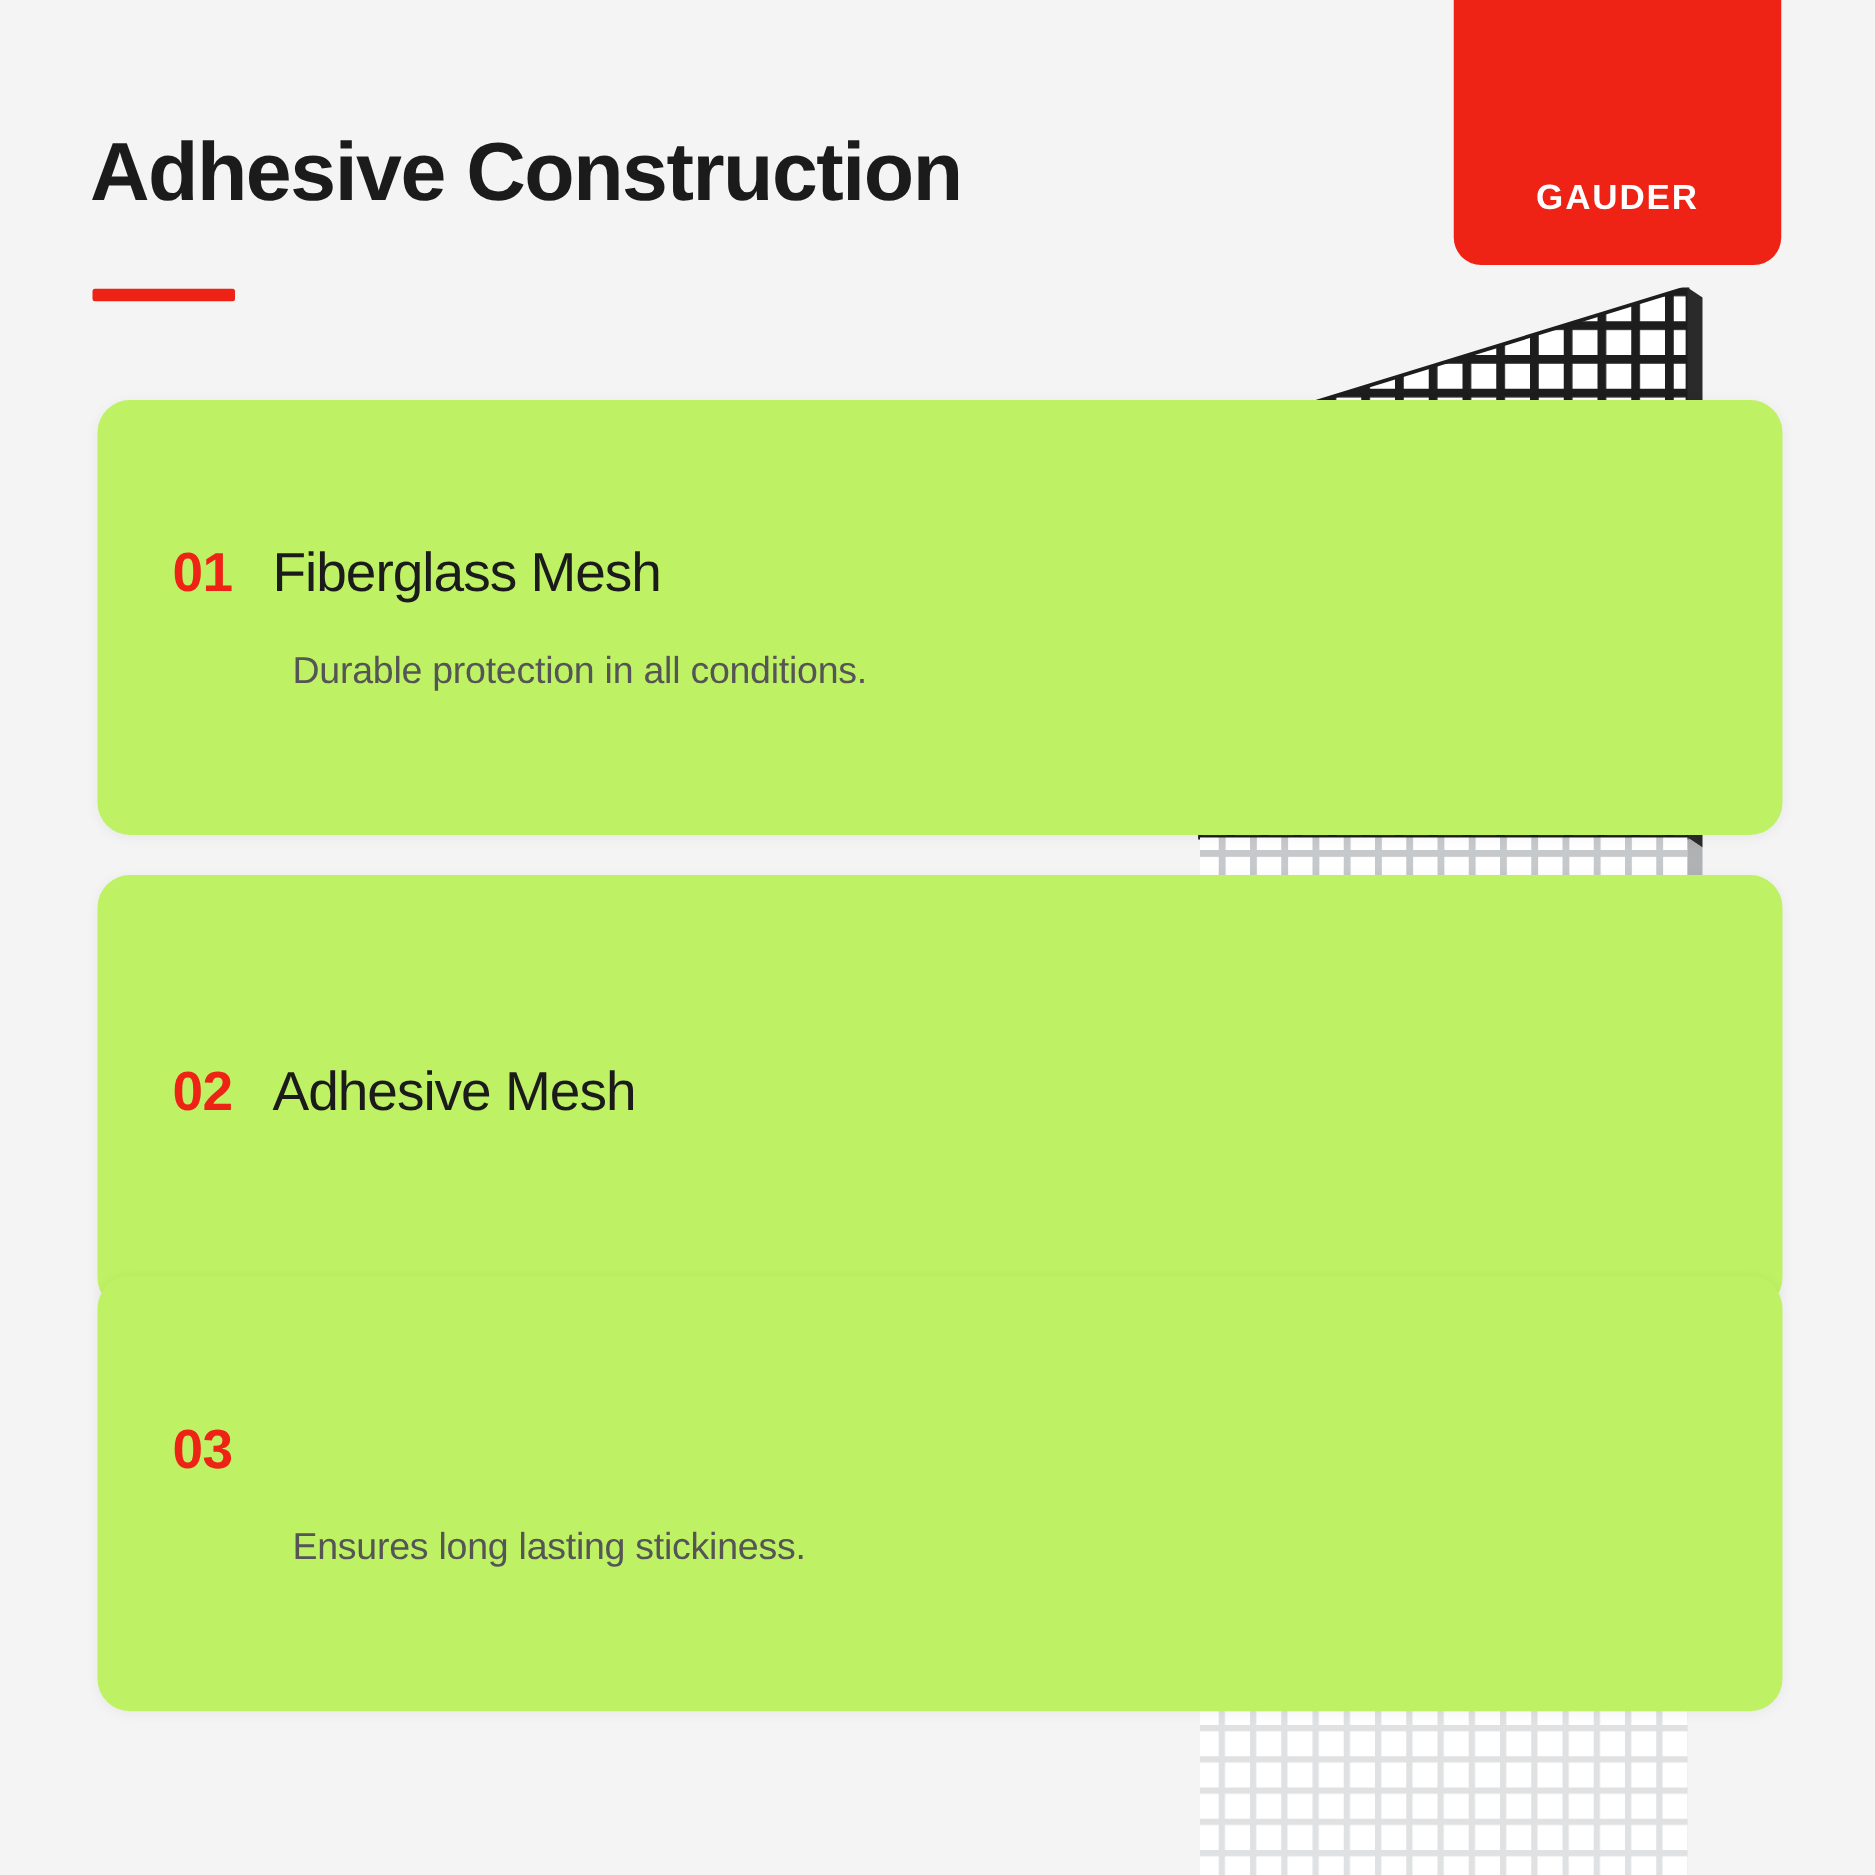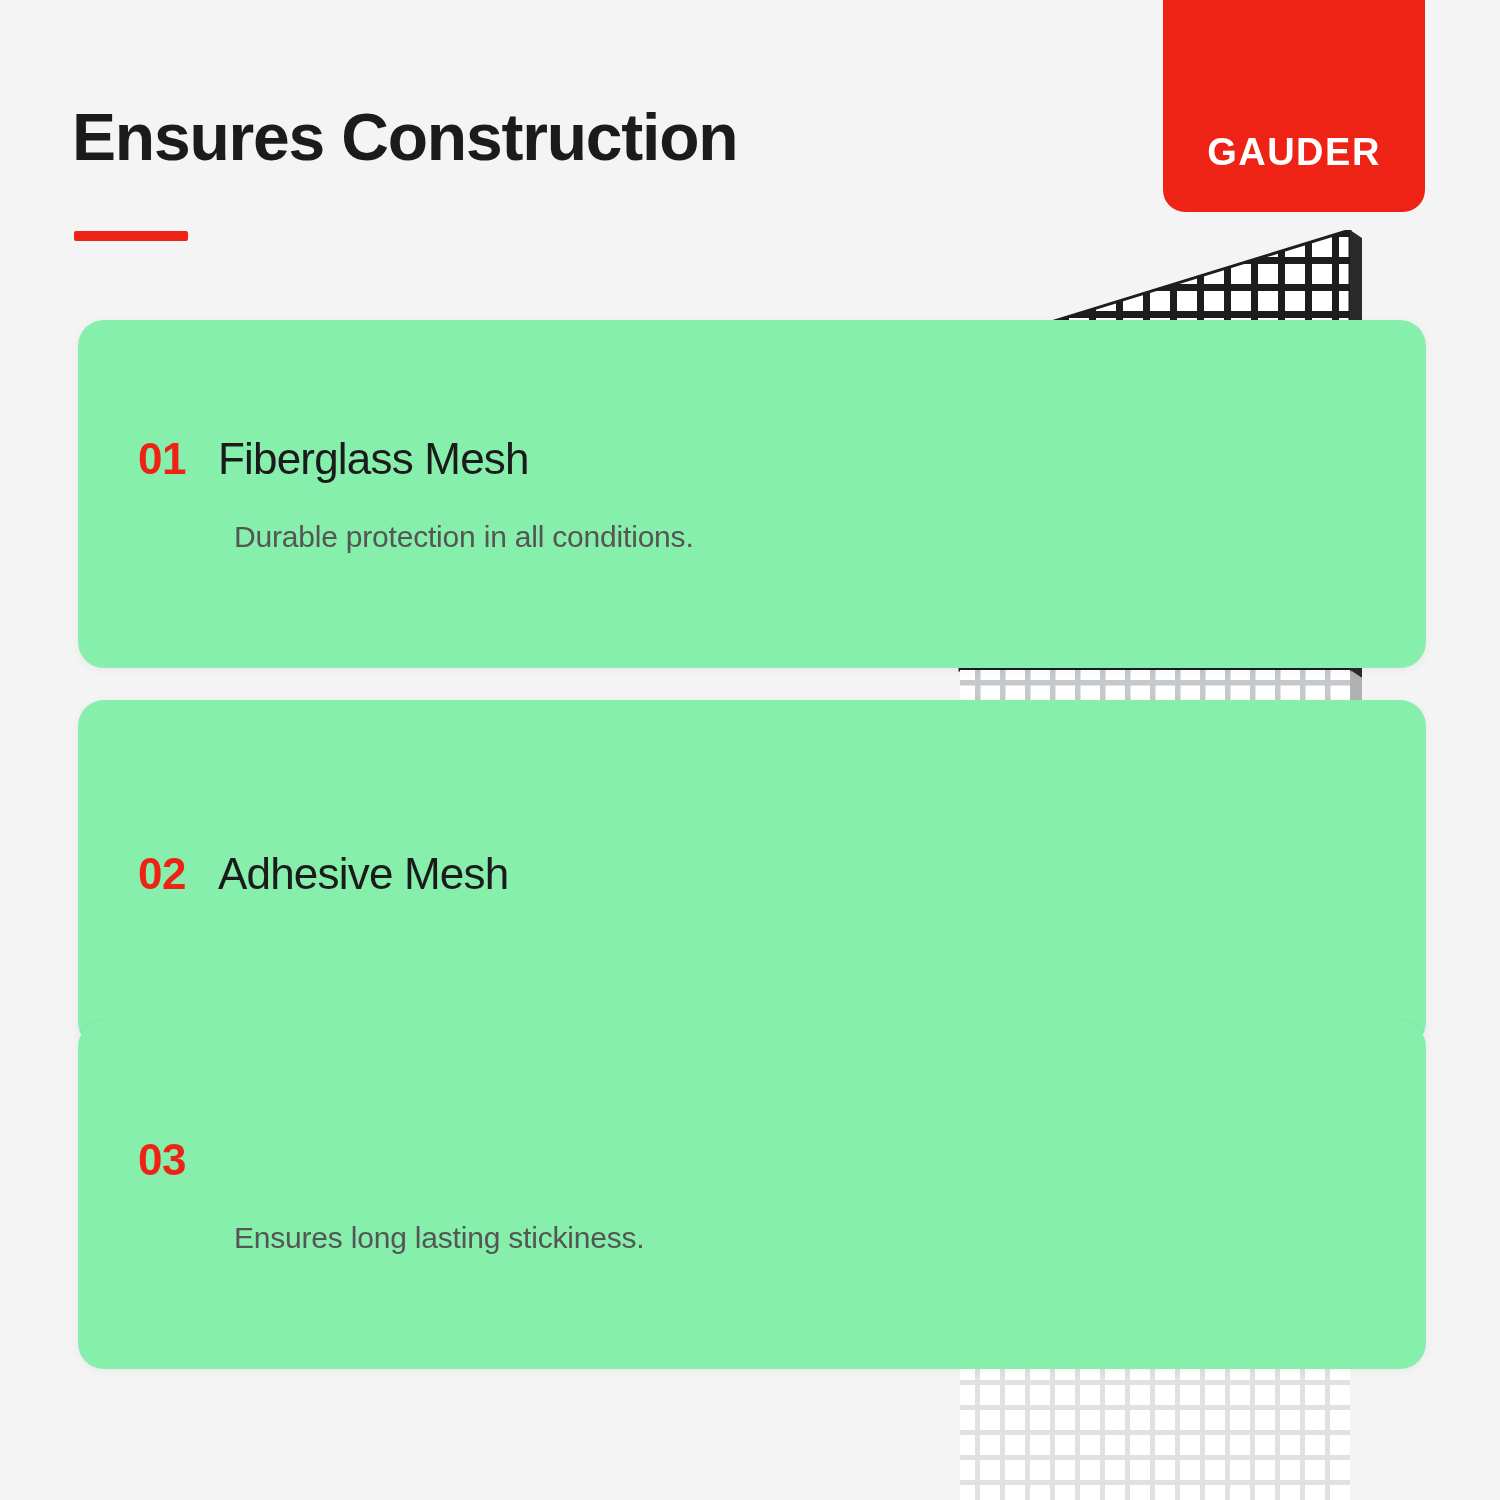--- a/index.html
+++ b/index.html
@@ -31,21 +31,21 @@
     background: #ee2316;
     border-radius: 0 0 22px 22px;
     display: flex;
     align-items: flex-end;
     justify-content: center;
     padding-bottom: 38px;
     box-sizing: border-box;
   }
   .brand-badge .brand-text {
     color: #ffffff;
-    font-size: 38px;
+    font-size: 28px;
     font-weight: bold;
     letter-spacing: 1.5px;
   }
 
   
   .heading {
     position: absolute;
     left: 72px;
     top: 104px;
     font-size: 66px;
@@ -62,21 +62,21 @@
     height: 10px;
     background: #ee2316;
     border-radius: 2px;
   }
 
   
   .card {
     position: absolute;
     left: 78px;
     width: 1348px;
-    background: #86efac;
+    background: #bef264;
     border-radius: 26px;
     box-shadow: 0 2px 10px rgba(0,0,0,0.05);
   }
   #card-1 { top: 320px;  height: 348px; }
   #card-2 { top: 700px;  height: 348px; }
   #card-3 { top: 1021px; height: 348px; }
 
   .card-inner {
     position: absolute;
     left: 60px;
@@ -125,21 +125,21 @@
 </style>
 </head>
 <body>
 
 <div id="page">
 
   <div class="brand-badge">
     <span class="brand-text">GAUDER</span>
   </div>
 
-  <div class="heading">Ensures Construction</div>
+  <div class="heading">Adhesive Construction</div>
   <div class="heading-rule"></div>
 
   <div class="product">
     <svg width="520" height="1290" viewBox="0 0 520 1290" xmlns="http://www.w3.org/2000/svg" aria-hidden="true">
       <defs>
 
         <pattern id="blackMesh" width="27" height="27" patternUnits="userSpaceOnUse">
           <rect width="27" height="27" fill="#ffffff"></rect>
           <rect width="27" height="7" fill="#1d1d1d"></rect>
           <rect width="7" height="27" fill="#1d1d1d"></rect>

